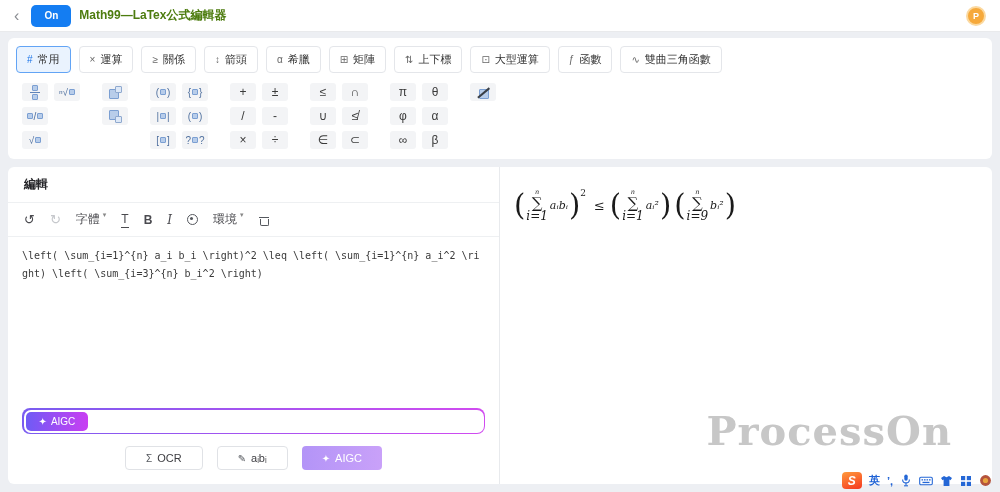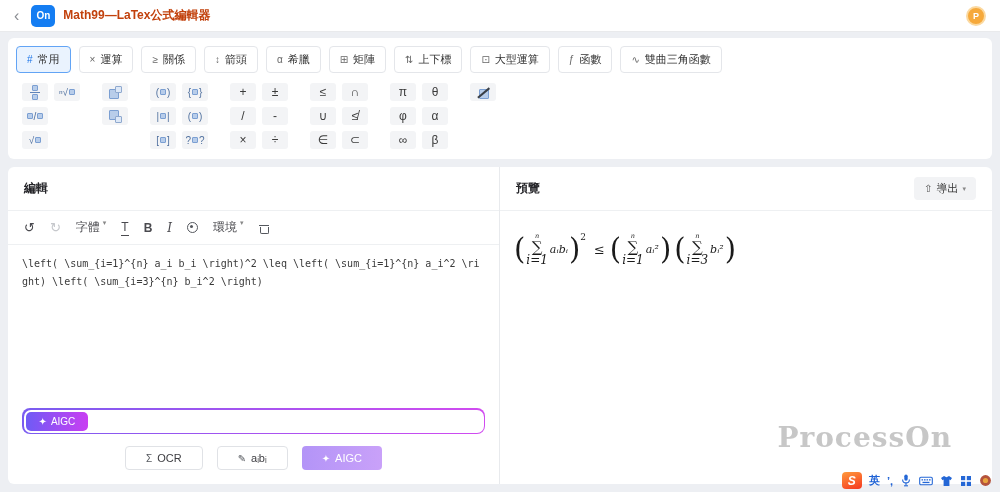--- a/index.html
+++ b/index.html
@@ -3,22 +3,22 @@
 <meta charset="utf-8">
 <style>
   * { box-sizing: border-box; margin: 0; padding: 0; }
   html,body { width:1000px; height:492px; }
   body { font-family: "Liberation Sans", "DejaVu Sans", sans-serif; background:#edeff3; }
   .page { width:1000px; height:492px; position:relative; overflow:hidden; display:flex; flex-direction:column; }
 
   
   .topbar { height:32px; background:#fff; border-bottom:1px solid #e9eaec; display:flex; align-items:center; padding:0 14px; flex:0 0 auto; }
   .back { font-size:16px; color:#8a8d92; cursor:pointer; line-height:1; }
-  .logo { width:24px; height:22px; background:#147df2; border-radius:5px; color:#fff; font-size:10px; font-weight:bold; display:flex; align-items:center; justify-content:center; margin:0 8px 0 12px; }
-  .title { font-size:12px; font-weight:bold; color:#c2410c; }
+  .logo { width:40px; height:22px; background:#147df2; border-radius:5px; color:#fff; font-size:10px; font-weight:bold; display:flex; align-items:center; justify-content:center; margin:0 8px 0 12px; }
+  .title { font-size:12px; font-weight:bold; color:#4d7c0f; }
   .avatar { margin-left:auto; width:20px; height:20px; border-radius:50%; background:#f6a93b; border:2px solid #fbd9a0; color:#fff; font-size:9px; font-weight:bold; display:flex; align-items:center; justify-content:center; cursor:pointer; }
 
   
   .toolcard { margin:6px 8px 0; background:#fff; border-radius:6px; padding:8px 8px 10px; flex:0 0 auto; }
   .tabs { display:flex; gap:8px; }
   .tab { display:inline-flex; align-items:center; gap:5px; padding:5px 10px; border:1px solid #e4e6ea; border-radius:4px; font-size:11px; color:#333; background:#fff; cursor:pointer; white-space:nowrap; }
   .tab .ticon { font-size:10px; color:#666; }
   .tab.active { background:#eaf3fe; border-color:#62a4f5; }
   .tab.active .ticon { color:#1b74e8; }
 
@@ -38,21 +38,21 @@
   .icon-sub::after  { content:""; position:absolute; right:0; bottom:0; width:5px; height:5px; background:#dde8f7; border:1px solid #8fa9cf; border-radius:1px; }
   .bk { font-size:10px; color:#51719f; }
   .icon-cancel { position:relative; width:13px; height:13px; }
   .icon-cancel::before { content:""; position:absolute; left:2px; top:3px; width:8px; height:8px; background:#b8cdea; border:1px solid #7b9fd2; border-radius:1px; }
   .icon-cancel::after { content:""; position:absolute; left:-1px; top:6px; width:15px; height:1.5px; background:#3a3f46; transform:rotate(-40deg); }
 
   
   .maincard { flex:1; margin:8px; background:#fff; border-radius:6px; display:flex; overflow:hidden; }
   .panel { width:50%; display:flex; flex-direction:column; position:relative; }
   .panel.editor { border-right:1px solid #e8eaed; }
-  .p-head { height:44px; flex:0 0 auto; display:flex; align-items:center; justify-content:space-between; padding:0 16px; border-bottom:1px solid #eef0f2; }
+  .p-head { height:36px; flex:0 0 auto; display:flex; align-items:center; justify-content:space-between; padding:0 16px; border-bottom:1px solid #eef0f2; }
   .p-title { font-size:12px; font-weight:bold; color:#26262a; }
 
   .etoolbar { height:34px; flex:0 0 auto; border-bottom:1px solid #eef0f2; display:flex; align-items:center; gap:15px; padding:0 16px; font-size:12px; color:#4a4a4f; }
   .tbi { cursor:pointer; font-size:13px; line-height:1; }
   .tbi.disabled { color:#c6c8cc; cursor:default; }
   .drop { display:flex; align-items:flex-start; gap:3px; cursor:pointer; }
   .caret { font-size:7px; color:#888; }
   .fmt-T { font-size:12px; border-bottom:1.5px solid #4a4a4f; padding-bottom:1px; cursor:pointer; }
   .fmt-B { font-weight:bold; cursor:pointer; }
   .fmt-I { font-style:italic; font-family:"DejaVu Serif", serif; cursor:pointer; }
@@ -88,21 +88,21 @@
   .fp { font-size:29px; font-weight:300; line-height:0.9; transform:scaleY(1.04); }
   .sumb { display:inline-flex; flex-direction:column; align-items:center; line-height:1; margin:0 1px; }
   .sumt { font-size:6.5px; font-style:italic; }
   .sums { font-size:15px; line-height:0.95; }
   .suml { font-size:12px; font-style:italic; }
   .fb { font-size:11px; font-style:italic; margin:0 1px; }
   .fsup { font-size:9px; align-self:flex-start; margin:-1px 3px 0 0; }
   .fleq { font-size:13px; margin:0 5px; }
   .fgap { width:3px; }
 
-  .watermark { position:absolute; right:40px; bottom:30px; font-family:"DejaVu Serif", serif; font-size:28px; font-weight:bold; color:#c7c7c7; letter-spacing:1px; pointer-events:none; }
+  .watermark { position:absolute; right:40px; bottom:30px; font-family:"DejaVu Serif", serif; font-size:40px; font-weight:bold; color:#c7c7c7; letter-spacing:1px; pointer-events:none; }
 
   
   .tray { position:absolute; right:8px; bottom:3px; display:flex; align-items:center; gap:7px; }
   .sogou-s { width:20px; height:17px; background:linear-gradient(160deg,#ff9a3c,#f5371f); border-radius:4px; color:#fff; font-weight:bold; font-style:italic; font-size:12px; display:flex; align-items:center; justify-content:center; cursor:pointer; }
   .tray-txt { color:#1f62d5; font-size:11px; font-weight:bold; cursor:pointer; }
   .tray svg { cursor:pointer; display:block; }
 </style>
 </head>
 <body>
 
@@ -329,28 +329,20 @@
             <span>aᵢbᵢ</span>
           </button>
         <button class="act aigc">
             <span class="aic">✦</span>
             <span>AIGC</span>
           </button>
       </div>
     </div>
 
     <div class="panel preview">
-      <div class="p-head">
-        <span class="p-title">預覽</span>
-        <span class="export-btn">
-          <span class="exp-ic">⇧</span>
-          <span>導出</span>
-          <span class="caret">▾</span>
-        </span>
-      </div>
 
       <div class="formula">
         <span class="fp">(</span>
         <span class="sumb">
           <span class="sumt">n</span>
           <span class="sums">∑</span>
           <span class="suml">i=1</span>
         </span>
         <span class="fb">aᵢbᵢ</span>
         <span class="fp">)</span>
@@ -362,21 +354,21 @@
           <span class="sums">∑</span>
           <span class="suml">i=1</span>
         </span>
         <span class="fb">aᵢ²</span>
         <span class="fp">)</span>
         <span class="fgap"></span>
         <span class="fp">(</span>
         <span class="sumb">
           <span class="sumt">n</span>
           <span class="sums">∑</span>
-          <span class="suml">i=3</span>
+          <span class="suml">i=9</span>
         </span>
         <span class="fb">bᵢ²</span>
         <span class="fp">)</span>
       </div>
 
       <span class="watermark">ProcessOn</span>
     </div>
   </section>
 
   <div class="tray">

